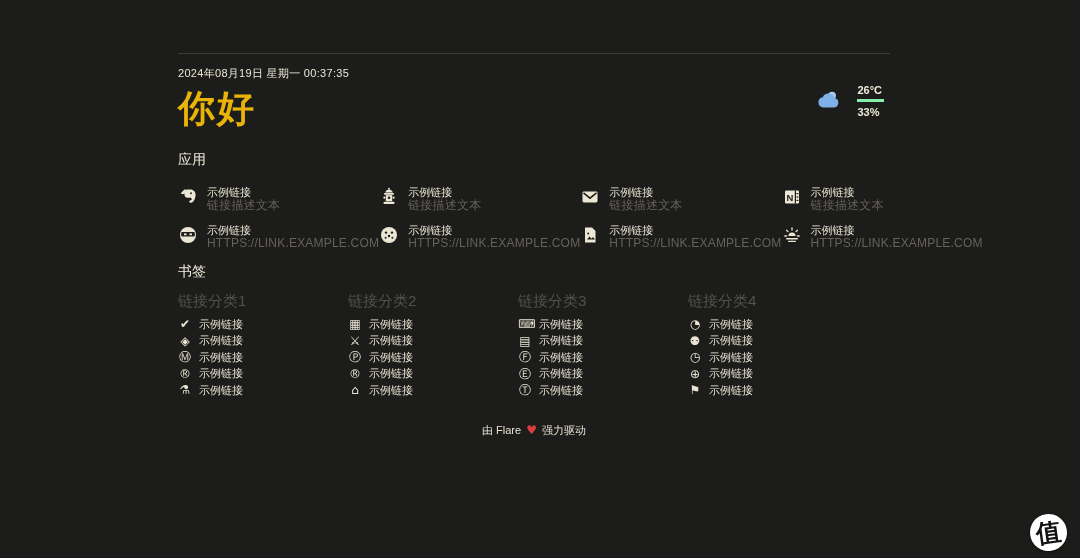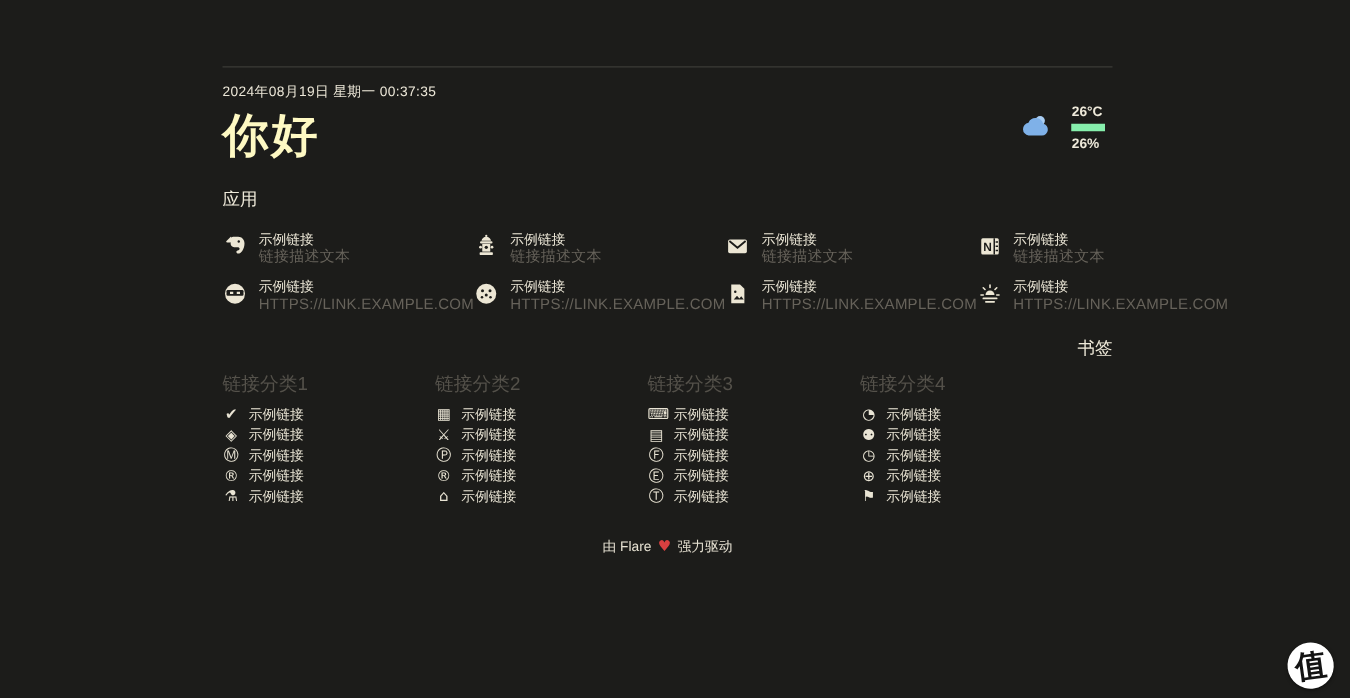--- a/index.html
+++ b/index.html
@@ -5,34 +5,34 @@
   html,body{margin:0;padding:0;}
   body{
     width:1080px;height:558px;overflow:hidden;
     background:#1c1c1a;
     font-family:"Liberation Sans","DejaVu Sans",sans-serif;
   }
   .page{position:relative;width:1080px;height:558px;background:#1c1c1a;}
   .content{position:absolute;left:178px;top:0;width:712px;}
   .topline{margin-top:53px;border-top:1px solid #3b3b37;height:0;}
   .datetime{margin-top:12px;font-size:11px;letter-spacing:.3px;color:#ece7d8;}
-  .greeting{margin:9px 0 0 0;font-size:37px;line-height:38px;font-weight:800;letter-spacing:2px;color:#fef9c3;}
+  .greeting{margin:9px 0 0 0;font-size:37px;line-height:38px;font-weight:800;letter-spacing:2px;color:#eab308;}
   .weather{position:absolute;top:84px;right:6px;display:flex;align-items:center;gap:15px;}
   .w-stats{font-size:11px;font-weight:bold;color:#efeadb;}
-  .w-temp{padding:0 2px 3px 0;border-bottom:6px solid #86efac;margin-bottom:3px;}
+  .w-temp{padding:0 2px 3px 0;border-bottom:3px solid #86efac;margin-bottom:3px;}
   .w-hum{padding-top:1px;}
   .section-title{margin:0;font-size:14px;font-weight:normal;color:#efeada;}
   .apps-title{margin-top:23px;}
   .apps-grid{margin-top:17px;display:grid;grid-template-columns:repeat(4,1fr);row-gap:9px;}
   .app-item{display:flex;gap:9px;align-items:flex-start;height:29px;cursor:pointer;}
   .app-icon{width:20px;height:20px;flex:none;margin-top:1px;}
   .app-icon svg{display:block;}
   .app-title{font-size:11px;line-height:13px;color:#ebe6d6;}
   .app-sub{font-size:12px;line-height:11px;margin-top:1px;color:#66625a;letter-spacing:.2px;}
-  .bm-title{margin-top:17px;text-align:right;}
+  .bm-title{margin-top:10px;}
   .cats-grid{margin-top:13px;display:grid;grid-template-columns:repeat(4,170px);}
   .cat-label{font-size:15px;line-height:13px;color:#54514a;}
   .cat-links{margin-top:9px;}
   .bm-link{display:flex;align-items:center;gap:7px;height:16.5px;cursor:pointer;}
   .bm-icon{width:14px;flex:none;text-align:center;font-size:12px;line-height:14px;color:#e9e4d4;font-family:"DejaVu Sans",sans-serif;}
   .bm-label{font-size:11px;color:#e9e4d4;}
   .footer{margin-top:24px;width:712px;text-align:center;font-size:11px;color:#e6e1d2;}
   .footer .heart{color:#d84040;font-size:12px;padding:0 2px;font-family:"DejaVu Sans",sans-serif;}
   .footer .brand{cursor:pointer;}
   .watermark{position:absolute;right:13px;bottom:7px;display:flex;align-items:center;gap:10px;}
@@ -52,21 +52,21 @@
 
     <div class="weather">
       <span class="w-cloud">
         <svg width="27" height="27" viewBox="0 0 24 24">
           <circle cx="15.2" cy="8.6" r="3.4" fill="#a9cdf2"></circle>
           <path fill="#7fb1e8" d="M7 19h9.5a4.2 4.2 0 0 0 .9-8.3A5.6 5.6 0 0 0 6.9 9.9 4.6 4.6 0 0 0 7 19z"></path>
         </svg>
       </span>
       <div class="w-stats">
         <div class="w-temp">26°C</div>
-        <div class="w-hum">26%</div>
+        <div class="w-hum">33%</div>
       </div>
     </div>
 
     <h2 class="section-title apps-title">应用</h2>
     <div class="apps-grid" id="apps-grid">
         <div class="app-item">
           <span class="app-icon">
             <svg width="20" height="20" viewBox="0 0 20 20">
               <path fill="#ece6d4" d="M6.4 2.6 3.2 5.8c-.5.5-.2 1.2.6 1.2h2.1c.7 0 1.2-.5 1.2-1.2V3.2c0-.8-.2-1.1-.7-.6z"></path>
               <path fill="#ece6d4" d="M8.6 2.4h3.9c3 0 5.1 2.3 5.1 5.3 0 2.1-.7 4.4-1.8 6-.9 1.3-2.1 2.1-3.3 2.1-.8 0-1.4-.5-1.4-1.2 0-.6.4-1.1 1-1.2 1.1-.2 1.6-.7 1.6-1.4 0-.8-.7-1.3-1.6-1.3H9.3c-1.7 0-2.8-1.2-2.8-2.9V4.4c0-1.1.9-2 2.1-2z"></path>

